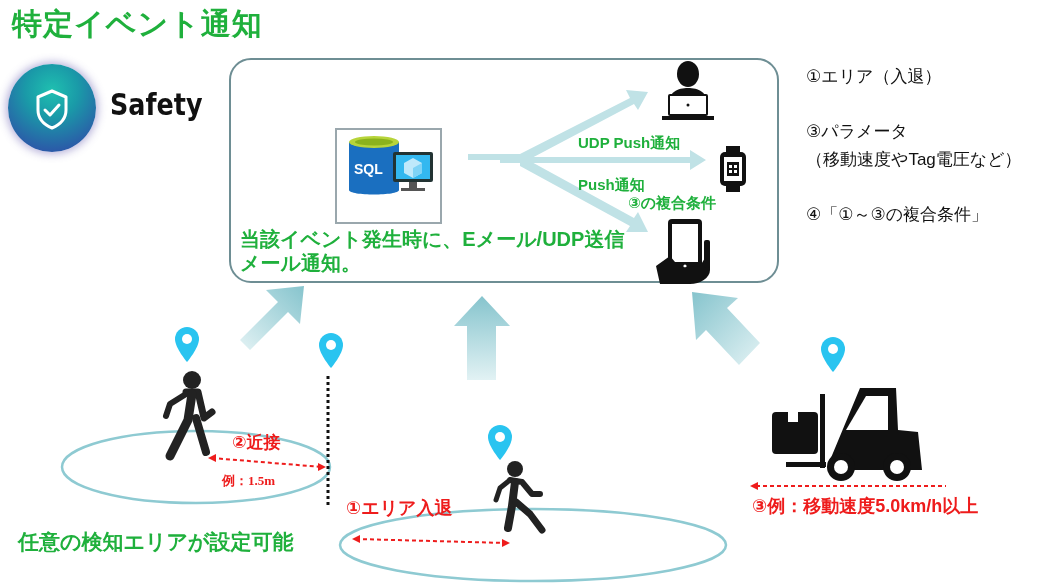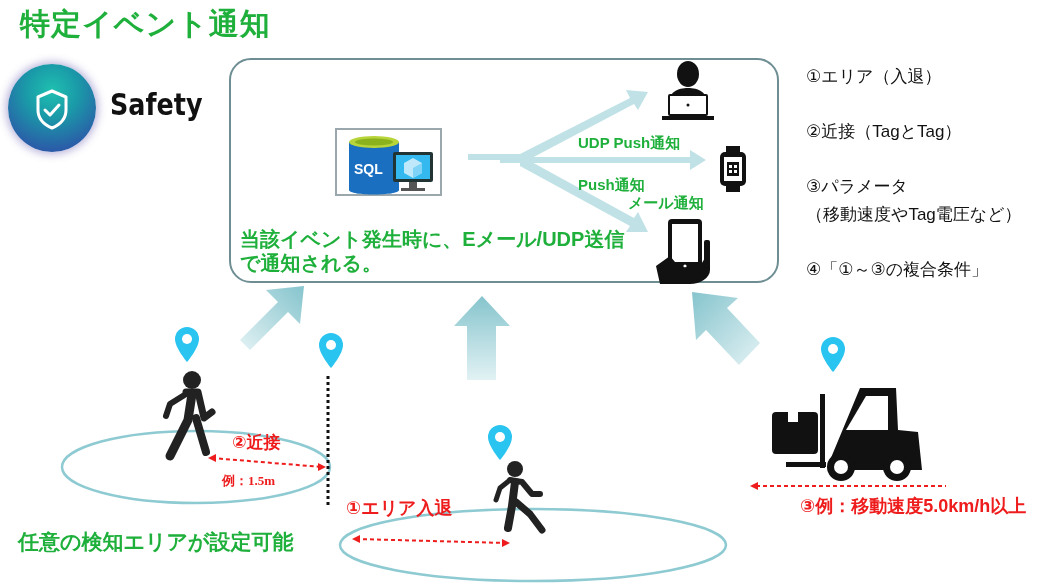--- a/index.html
+++ b/index.html
@@ -1,25 +1,25 @@
 <!DOCTYPE html>
 <html><head>
 <meta charset="utf-8">
 <style>
   html, body { margin: 0; padding: 0; background: #ffffff; }
   body { width: 1060px; height: 584px; position: relative; overflow: hidden;
          font-family: "Liberation Sans", "DejaVu Sans", sans-serif; }
   .abs { position: absolute; }
-  .title { left: 20px; top: 4px; font-size: 30px; font-weight: bold; color: #1fb03c; letter-spacing: 1px; white-space: nowrap; }
+  .title { left: 12px; top: 4px; font-size: 30px; font-weight: bold; color: #1fb03c; letter-spacing: 1px; white-space: nowrap; }
   .safety-badge { left: 8px; top: 64px; width: 88px; height: 88px; border-radius: 50%;
      background: radial-gradient(circle at 50% 30%, #1fc0b0 0%, #1a9aa8 35%, #2b5aa8 80%, #3a3fa0 100%);
      box-shadow: 0 0 8px 2px rgba(90,80,170,0.45); }
   .safety-label { left: 110px; top: 86px; font-size: 31px; font-weight: bold; color: #111; font-family: "DejaVu Sans", sans-serif; transform: scaleX(0.82); transform-origin: left; }
   .main-box { left: 229px; top: 58px; width: 550px; height: 225px; border: 2px solid #6e8e94; border-radius: 22px; background: #fff; box-sizing: border-box; }
-  .sql-box { left: 335px; top: 128px; width: 107px; height: 68px; border: 2px solid #9aa7ad; background: #fff; box-sizing: border-box; }
+  .sql-box { left: 335px; top: 128px; width: 107px; height: 96px; border: 2px solid #9aa7ad; background: #fff; box-sizing: border-box; }
   .green { color: #1fb03c; font-weight: bold; }
   .lbl { font-size: 15px; white-space: nowrap; }
   .desc { left: 240px; top: 227px; font-size: 20px; line-height: 24px; }
   .list { left: 806px; top: 66px; font-size: 17px; font-weight: normal; color: #111; line-height: 22px; }
   .list div { margin-bottom: 33px; white-space: nowrap; }
   .red { color: #ee1c1c; font-weight: bold; white-space: nowrap; }
   .bottom-green { left: 18px; top: 528px; font-size: 21px; color: #1fb03c; font-weight: bold; white-space: nowrap; }
   svg { position: absolute; left: 0; top: 0; }
 </style>
 </head>
@@ -150,21 +150,21 @@
     <rect x="59" y="25" width="34" height="24" fill="#33b8f0"></rect>
     <polygon points="76,28 85,33 85,43 76,48 67,43 67,33" fill="#bfe9fb"></polygon>
     <polygon points="76,38 85,33 85,43 76,48" fill="#7fd3f6"></polygon>
     <rect x="72" y="52" width="8" height="6" fill="#555"></rect>
     <rect x="64" y="58" width="24" height="3" fill="#555"></rect>
   </svg>
 </div>
 
 <div class="abs green lbl" style="left:578px;top:134px;">UDP Push通知</div>
 <div class="abs green lbl" style="left:578px;top:176px;">Push通知</div>
-<div class="abs green lbl" style="left:628px;top:194px;">メール通知</div>
+<div class="abs green lbl" style="left:628px;top:194px;">③の複合条件</div>
 
 <svg width="1060" height="584" viewBox="0 0 1060 584">
   <g fill="#111">
     <ellipse cx="688" cy="74" rx="11" ry="13"></ellipse>
     <path d="M668,106 C668,92 678,88 688,88 C698,88 708,92 708,106 Z"></path>
     <rect x="668" y="94" width="40" height="22" rx="2" fill="#111"></rect>
     <rect x="670" y="96" width="36" height="18" fill="#fff"></rect>
     <circle cx="688" cy="105" r="1.5"></circle>
     <rect x="662" y="116" width="52" height="4"></rect>
   </g>
@@ -183,29 +183,28 @@
     <rect x="668" y="219" width="34" height="52" rx="4"></rect>
     <rect x="672" y="224" width="26" height="38" fill="#fff"></rect>
     <circle cx="685" cy="266" r="1.6" fill="#fff"></circle>
     <path d="M656,266 L670,256 L680,268 L700,266 L710,250 L710,270 C710,278 700,284 690,284 L660,284 Z"></path>
     <rect x="704" y="240" width="6" height="28" rx="2"></rect>
   </g>
 </svg>
 
 <div class="abs desc green">
   <div>当該イベント発生時に、Eメール/UDP送信</div>
-  <div>で通知される。</div>
+  <div>メール通知。</div>
 </div>
 
 <div class="abs list">
   <div>①エリア（入退）</div>
-  <div>②近接（TagとTag）</div>
   <div style="margin-bottom:6px">③パラメータ</div>
   <div style="margin-bottom:33px;">（移動速度やTag電圧など）</div>
   <div>④「①～③の複合条件」</div>
 </div>
 
 <div class="abs red" style="left:232px;top:431px;font-size:17px;">②近接</div>
 <div class="abs red" style="left:222px;top:472px;font-size:13px;font-family:Liberation Serif, serif;">例：1.5m</div>
 <div class="abs red" style="left:346px;top:496px;font-size:18px;">①エリア入退</div>
-<div class="abs red" style="left:752px;top:494px;font-size:18px;margin-left:48px;">③例：移動速度5.0km/h以上</div>
+<div class="abs red" style="left:752px;top:494px;font-size:18px;">③例：移動速度5.0km/h以上</div>
 
 <div class="abs bottom-green">任意の検知エリアが設定可能</div>
 
 </body></html>

